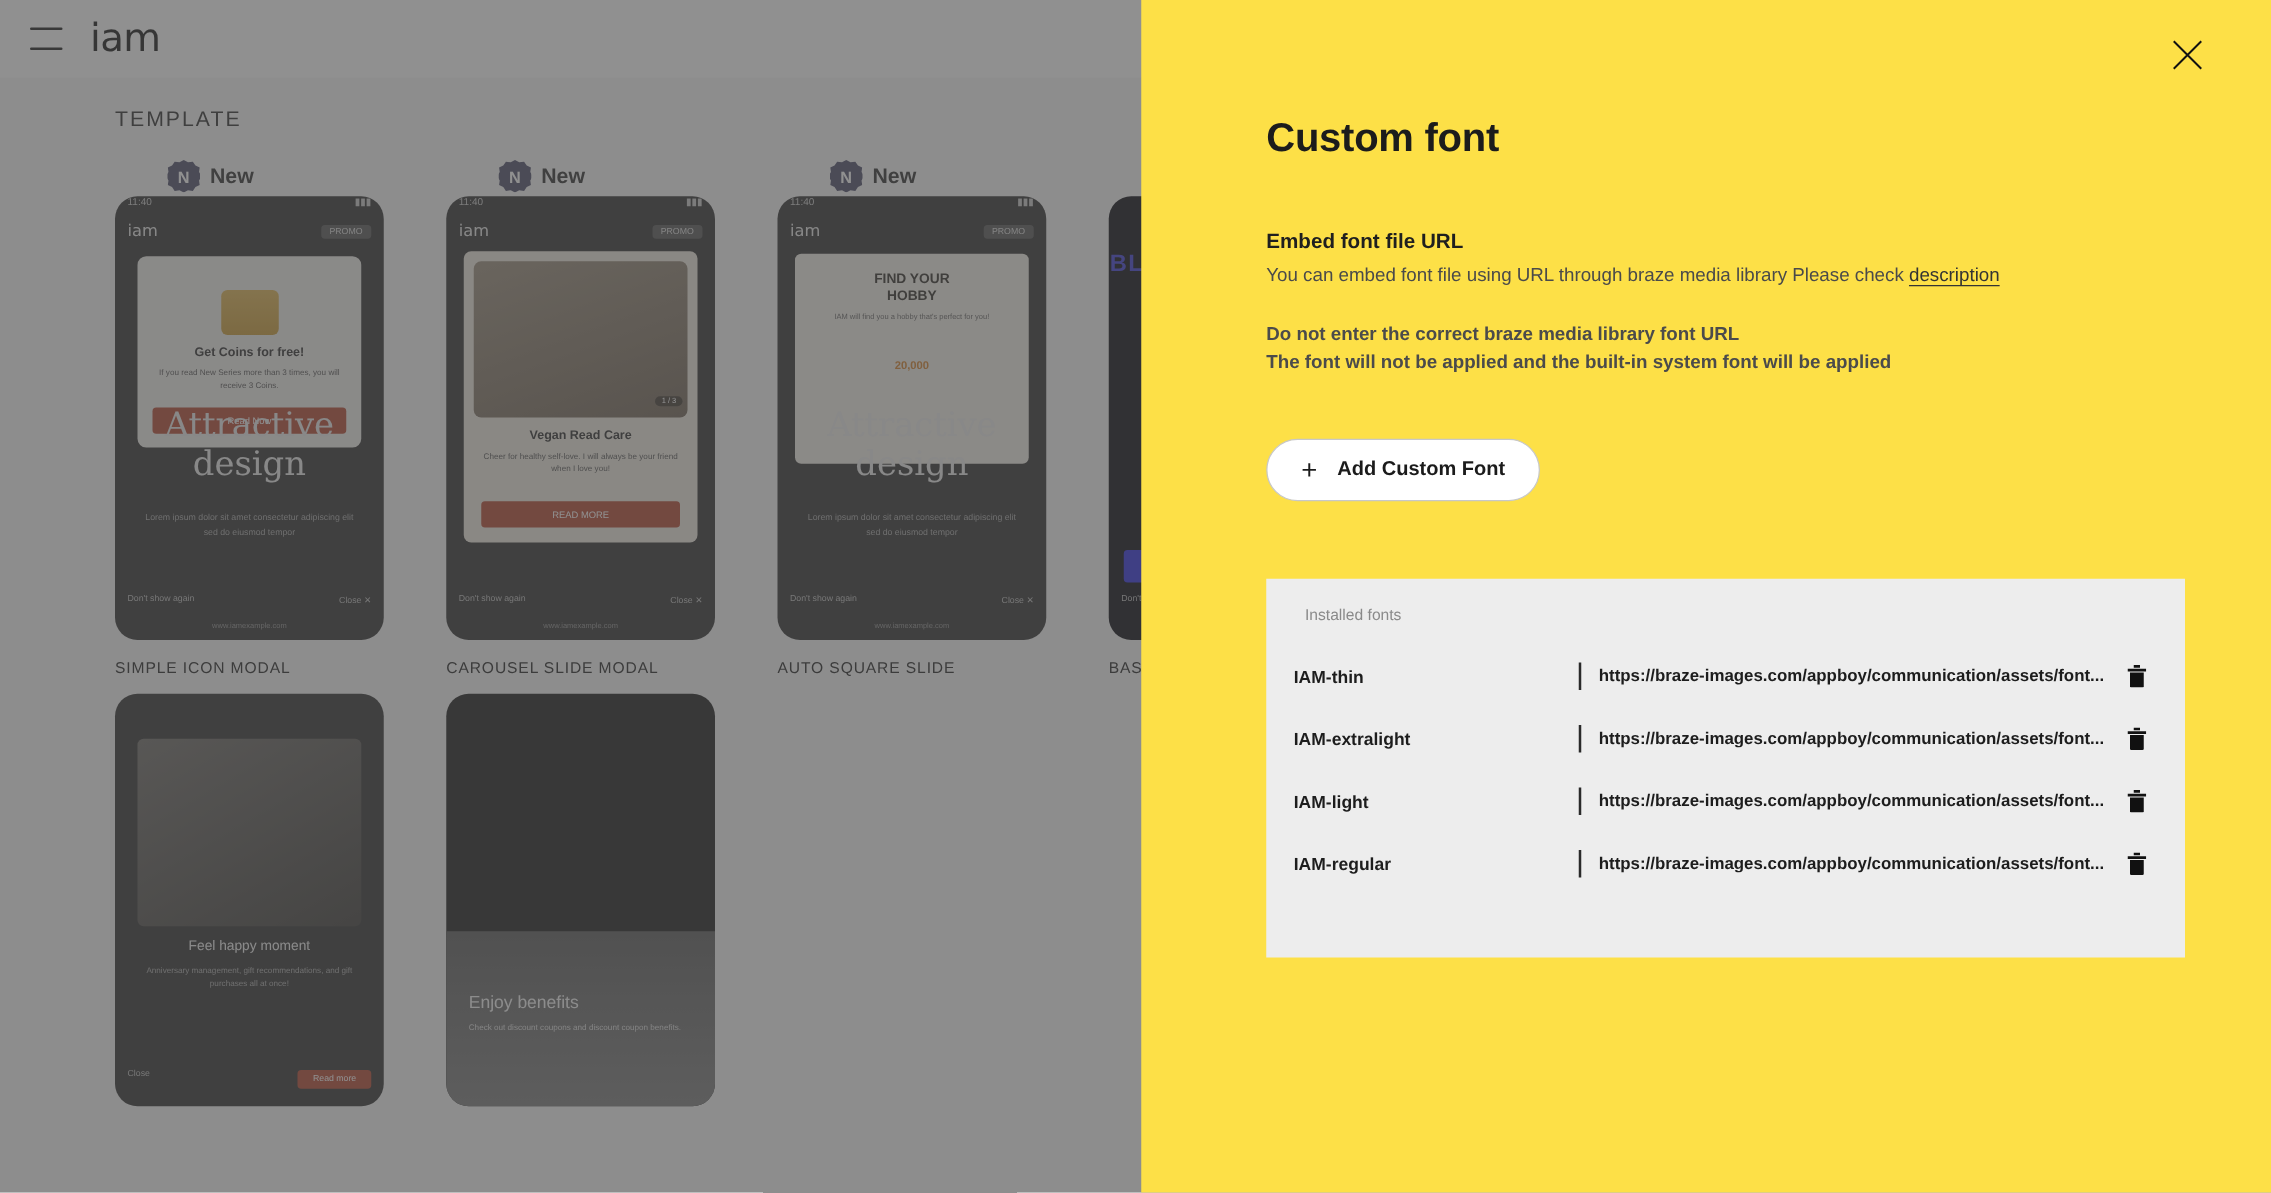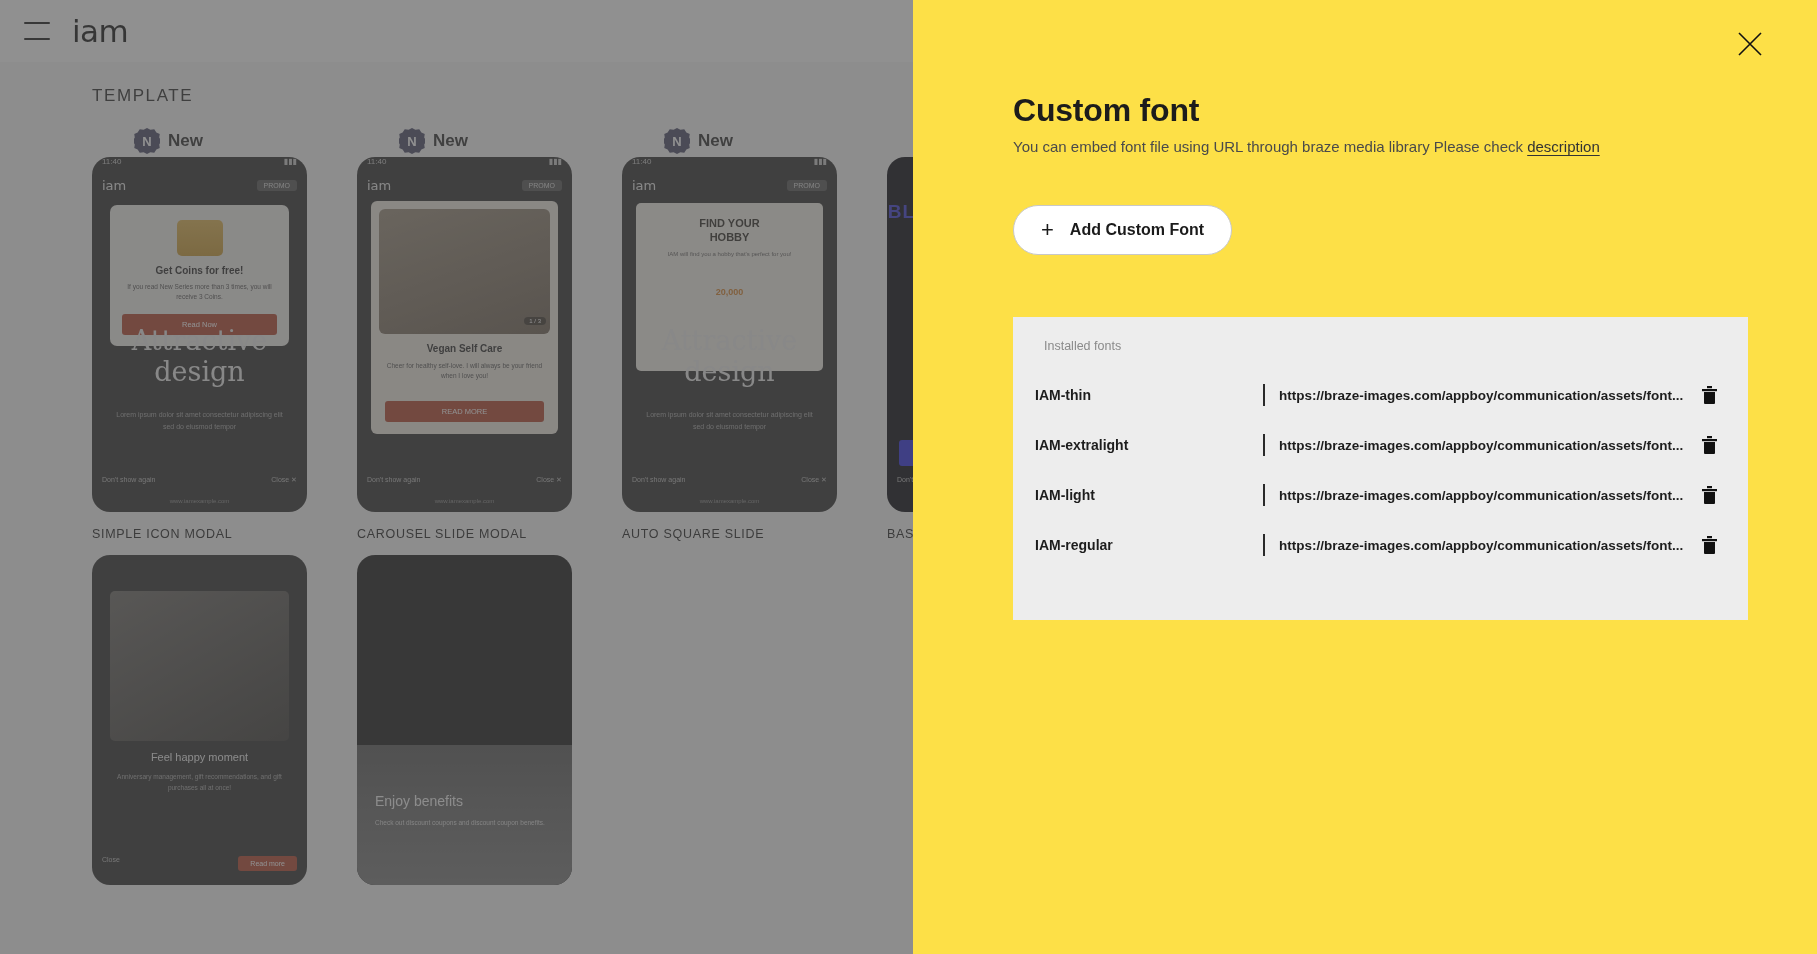--- a/index.html
+++ b/index.html
@@ -54,21 +54,21 @@
     font-size: 27px; line-height: 1.15; color: #e9e9e9; font-family: "DejaVu Serif", serif; }
   .phone .sub { position: absolute; left: 18px; right: 18px; top: 252px; text-align: center;
     font-size: 7px; line-height: 1.7; color: #a6a6a6; }
   .phone .footrow { position: absolute; left: 10px; right: 10px; bottom: 28px;
     display: flex; justify-content: space-between; font-size: 7px; color: #bdbdbd; }
   .phone .brandfoot { position: absolute; left: 0; right: 0; bottom: 8px; text-align: center;
     font-size: 6px; color: #8e8e8e; }
 
   .inner-modal {
     position: absolute; left: 18px; right: 18px; top: 48px; border-radius: 7px;
-    background: #f0eeea; padding: 13px 12px 11px; text-align: center; color: #2b2b2b;
+    background: #f0eeea; padding: 25px 12px 11px; text-align: center; color: #2b2b2b;
   }
   .inner-modal .coins { width: 46px; height: 36px; margin: 2px auto 9px;
     background: linear-gradient(#e0b451,#c99a34); border-radius: 5px; }
   .inner-modal h4 { font-size: 10px; margin-bottom: 6px; }
   .inner-modal p { font-size: 6.5px; line-height: 1.6; color: #555; margin-bottom: 11px; }
   .inner-modal .cta { background: #b4452f; color: #fff; font-size: 7.5px;
     padding: 6px 0; border-radius: 3px; }
 
   .photo { position: absolute; left: 14px; right: 14px; top: 44px; height: 150px;
     border-radius: 6px; background: linear-gradient(160deg,#9a8d7b,#6f6254); }
@@ -180,21 +180,21 @@
           <div class="statusbar">
             <span>11:40</span>
               <span>▮▮▮</span>
           </div>
           <div class="appbar">
             <span class="lg">iam</span>
             <span class="pill">PROMO</span>
           </div>
           <div class="photo-card">
             <div class="photo" style="left:8px;right:8px;top:8px;height:125px;"></div>
-            <div style="position:absolute;top:142px;left:0;right:0;text-align:center;font-size:10px;font-weight:700;color:#2b2b2b;">Vegan Self Care</div>
+            <div style="position:absolute;top:142px;left:0;right:0;text-align:center;font-size:10px;font-weight:700;color:#2b2b2b;">Vegan Read Care</div>
             <div style="position:absolute;top:160px;left:14px;right:14px;text-align:center;font-size:6.5px;line-height:1.6;color:#555;">Cheer for healthy self-love. I will always be your friend when I love you!</div>
             <div style="position:absolute;bottom:12px;left:14px;right:14px;background:#b4452f;color:#fff;font-size:7.5px;text-align:center;padding:6px 0;border-radius:3px;">READ MORE</div>
             <div style="position:absolute;top:116px;right:12px;font-size:6px;background:rgba(0,0,0,.45);color:#fff;padding:1px 5px;border-radius:7px;">1 / 3</div>
           </div>
           <div class="footrow">
             <span>Don't show again</span>
             <span>Close ✕</span>
           </div>
           <div class="brandfoot">www.iamexample.com</div>
         </div>
@@ -298,25 +298,30 @@
 
   <div class="close-btn">
     <svg width="26" height="26" viewBox="0 0 26 26">
       <path d="M2 2 L24 24 M24 2 L2 24" stroke="#111" stroke-width="1.6" fill="none"></path>
     </svg>
   </div>
 
   <div class="modal-body">
     <div class="modal-title">Custom font</div>
 
+    <div class="sec-head">Embed font file URL</div>
     <div class="sec-desc">
       <span>You can embed font file using URL through braze media library Please check</span>
       <a>description</a>
     </div>
 
+    <div class="warn">
+      <div>Do not enter the correct braze media library font URL</div>
+      <div>The font will not be applied and the built-in system font will be applied</div>
+    </div>
 
     <div class="add-btn">
       <span class="plus">+</span>
       <span>Add Custom Font</span>
     </div>
 
     <div class="fonts-panel">
       <div class="panel-label">Installed fonts</div>
 
       <div class="font-row">

